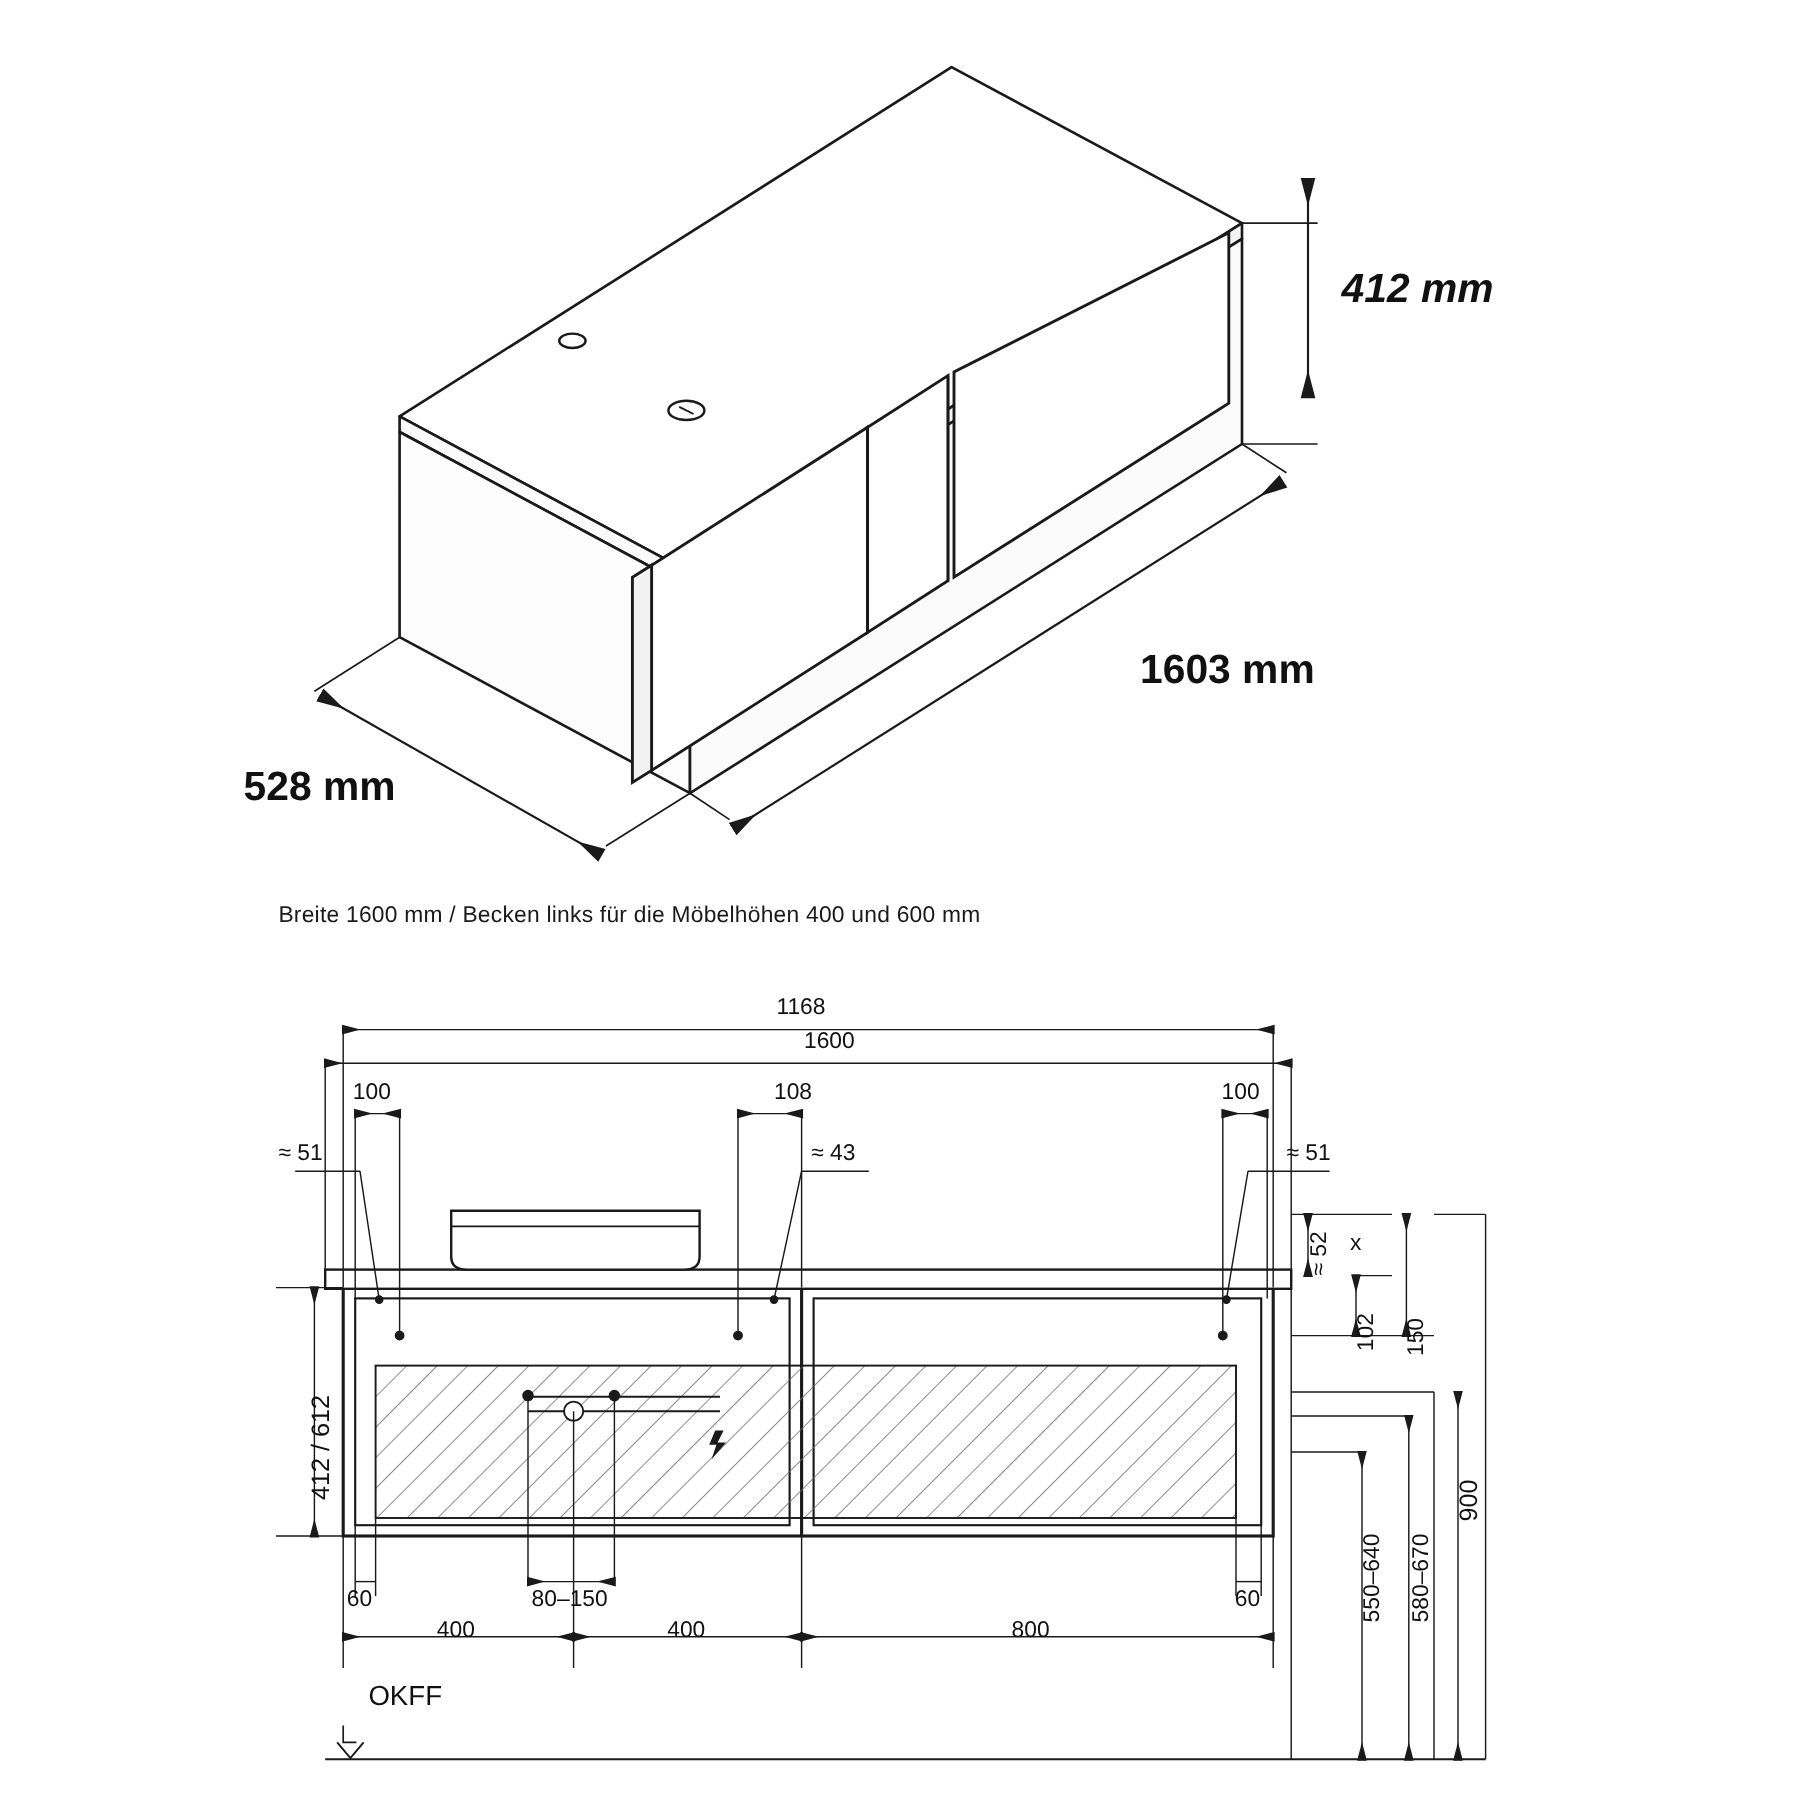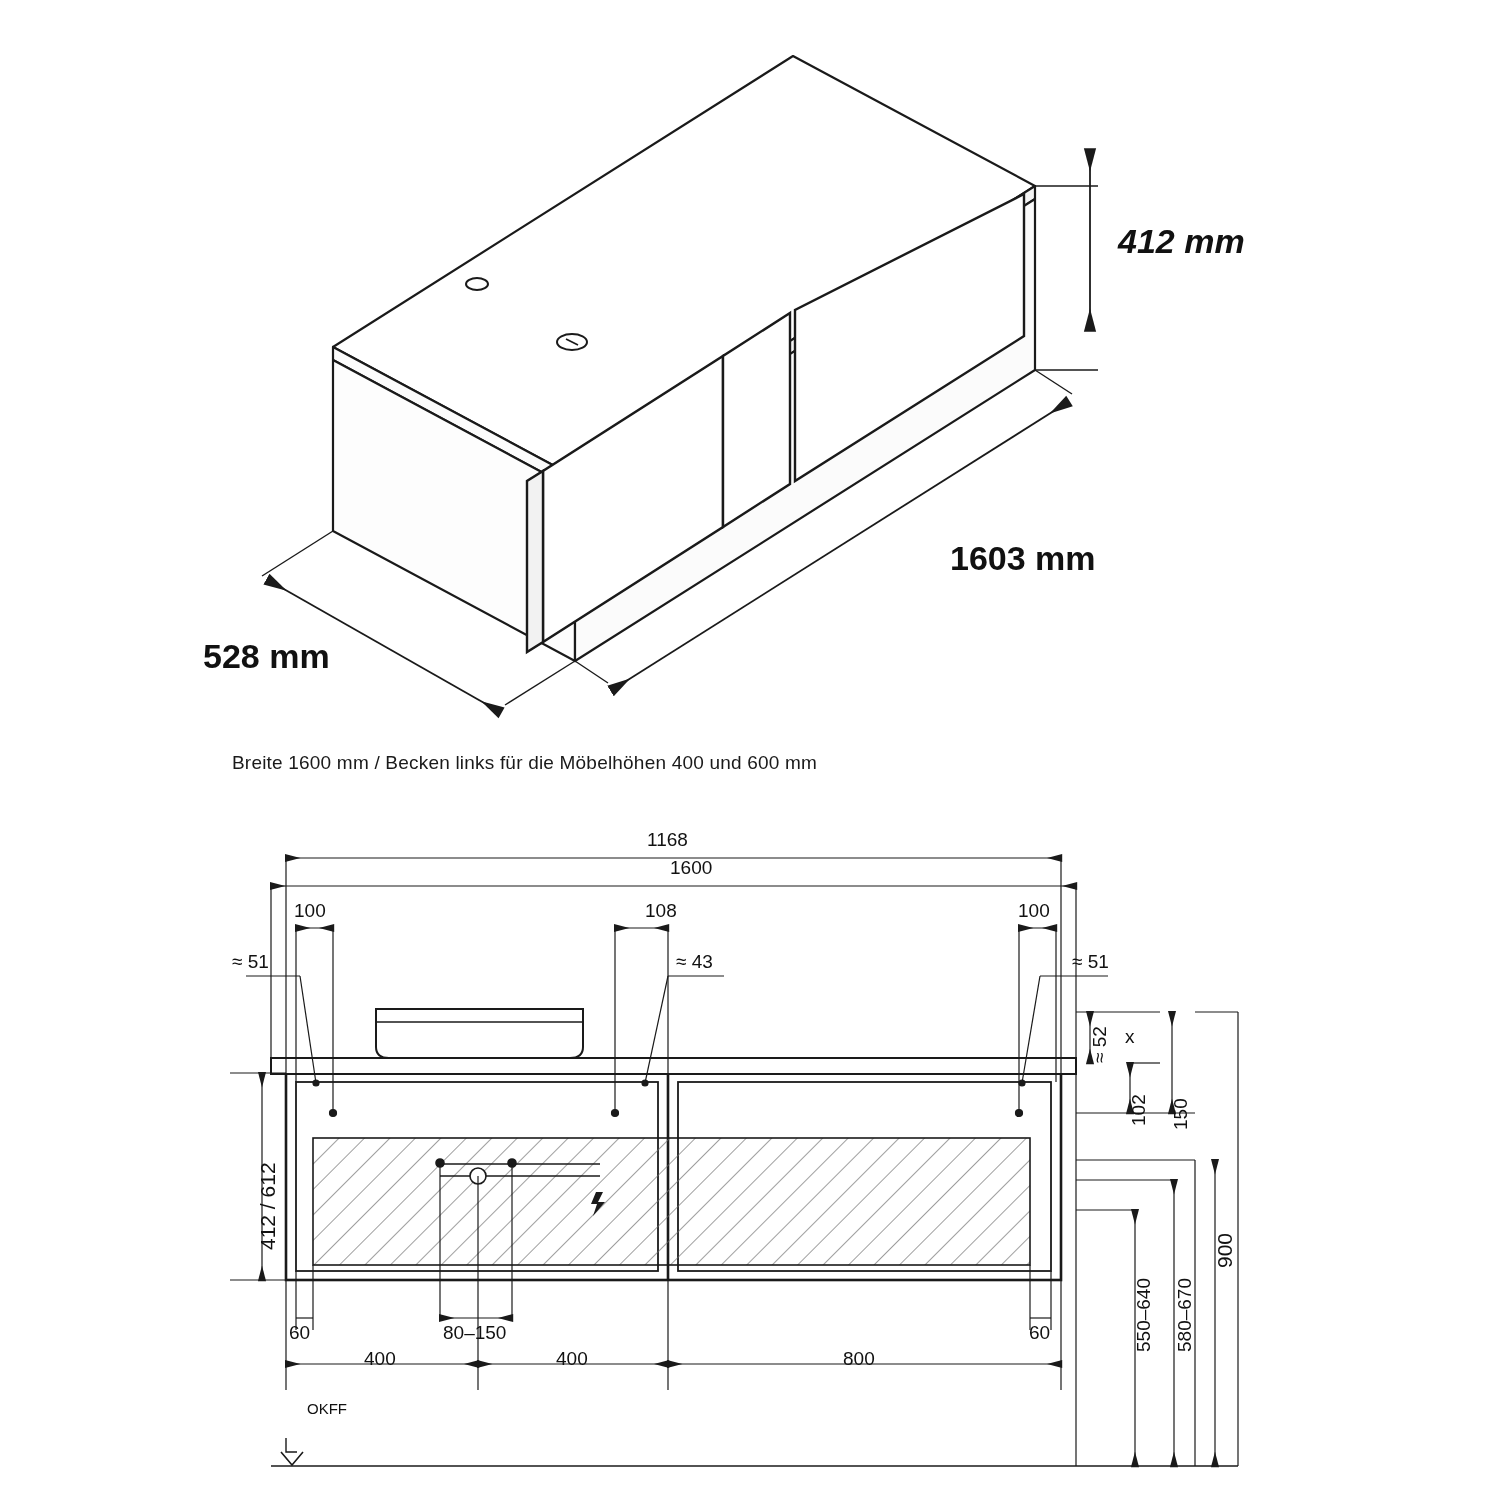--- a/index.html
+++ b/index.html
@@ -272,13 +272,13 @@
 <div class="lbl rot" style="left:1133px; top:1352px;">550–640</div>
 
 <div class="lbl" style="left:289px; top:1322px;">60</div>
 <div class="lbl" style="left:1029px; top:1322px;">60</div>
 <div class="lbl" style="left:443px; top:1322px;">80–150</div>
 
 <div class="lbl" style="left:364px; top:1348px;">400</div>
 <div class="lbl" style="left:556px; top:1348px;">400</div>
 <div class="lbl" style="left:843px; top:1348px;">800</div>
 
-<div class="lbl" style="left:307px; top:1400px; font-size:15px;">OKFF</div>
+<div class="lbl" style="left:307px; top:1400px; font-size:23px;">OKFF</div>
 
 </body></html>

